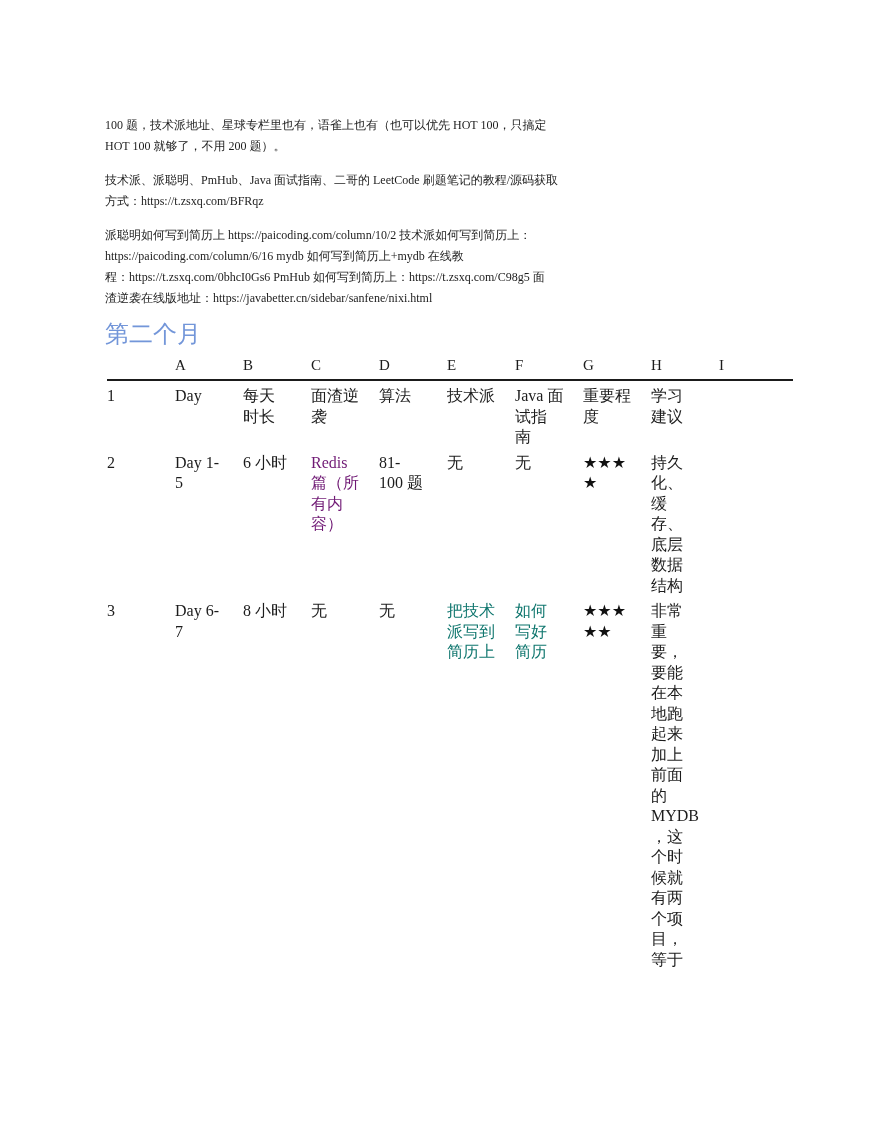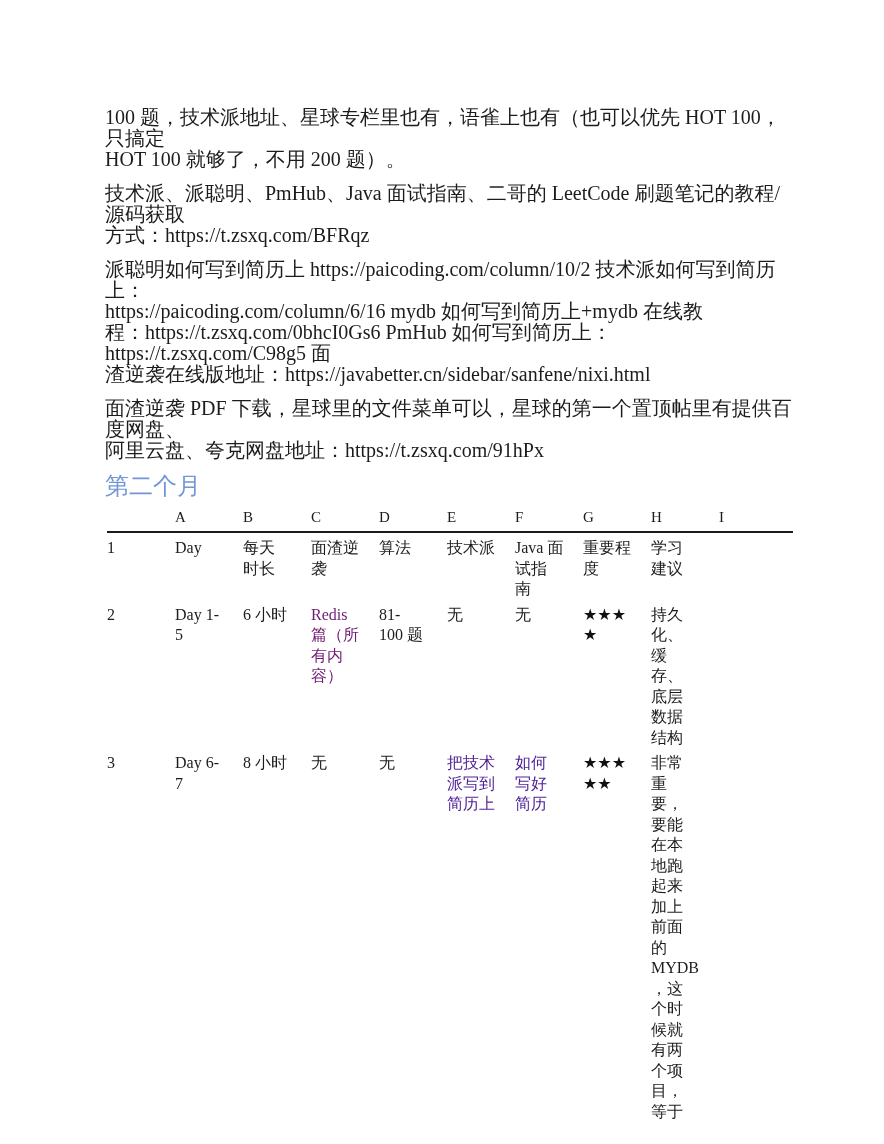--- a/index.html
+++ b/index.html
@@ -8,22 +8,22 @@
     width: 884px; height: 1144px;
     background: #ffffff;
     font-family: "Liberation Serif", "DejaVu Serif", serif;
     color: #1c1c1c;
     overflow: hidden;
   }
   .page {
     padding: 103px 88px 0 105px;
   }
   p.para {
-    margin: 4px 0 13px 0;
-    font-size: 20px;
+    margin: 12px 0 13px 0;
+    font-size: 12px;
     line-height: 21px;
     white-space: pre-line;
   }
   h2.section {
     margin: 7px 0 10px 0;
     font-size: 24px;
     line-height: 25px;
     font-weight: normal;
     color: #7396d9;
   }
@@ -44,38 +44,36 @@
     color: #1c1c1c;
   }
   table.sheet td {
     vertical-align: top;
     text-align: left;
     padding: 5px 10px 0 0;
     line-height: 20.5px;
     white-space: pre-line;
   }
   .link-dark  { color: #701a75; }
-  .link-light { color: #4c1d95; }
+  .link-light { color: #0f766e; }
   .stars { color: #111111; }
 </style>
 </head>
 <body>
 
 <div class="page">
 
   <p class="para">100 题，技术派地址、星球专栏里也有，语雀上也有（也可以优先 HOT 100，只搞定
 HOT 100 就够了，不用 200 题）。</p>
   <p class="para">技术派、派聪明、PmHub、Java 面试指南、二哥的 LeetCode 刷题笔记的教程/源码获取
 方式：https://t.zsxq.com/BFRqz</p>
   <p class="para">派聪明如何写到简历上 https://paicoding.com/column/10/2 技术派如何写到简历上：
 https://paicoding.com/column/6/16 mydb 如何写到简历上+mydb 在线教
 程：https://t.zsxq.com/0bhcI0Gs6 PmHub 如何写到简历上：https://t.zsxq.com/C98g5 面
 渣逆袭在线版地址：https://javabetter.cn/sidebar/sanfene/nixi.html</p>
-  <p class="para">面渣逆袭 PDF 下载，星球里的文件菜单可以，星球的第一个置顶帖里有提供百度网盘、
-阿里云盘、夸克网盘地址：https://t.zsxq.com/91hPx</p>
 
   <h2 class="section">第二个月</h2>
 
   <table class="sheet">
     <colgroup>
       <col style="width:68px">
         <col style="width:68px">
         <col style="width:68px">
       <col style="width:68px">
         <col style="width:68px">

